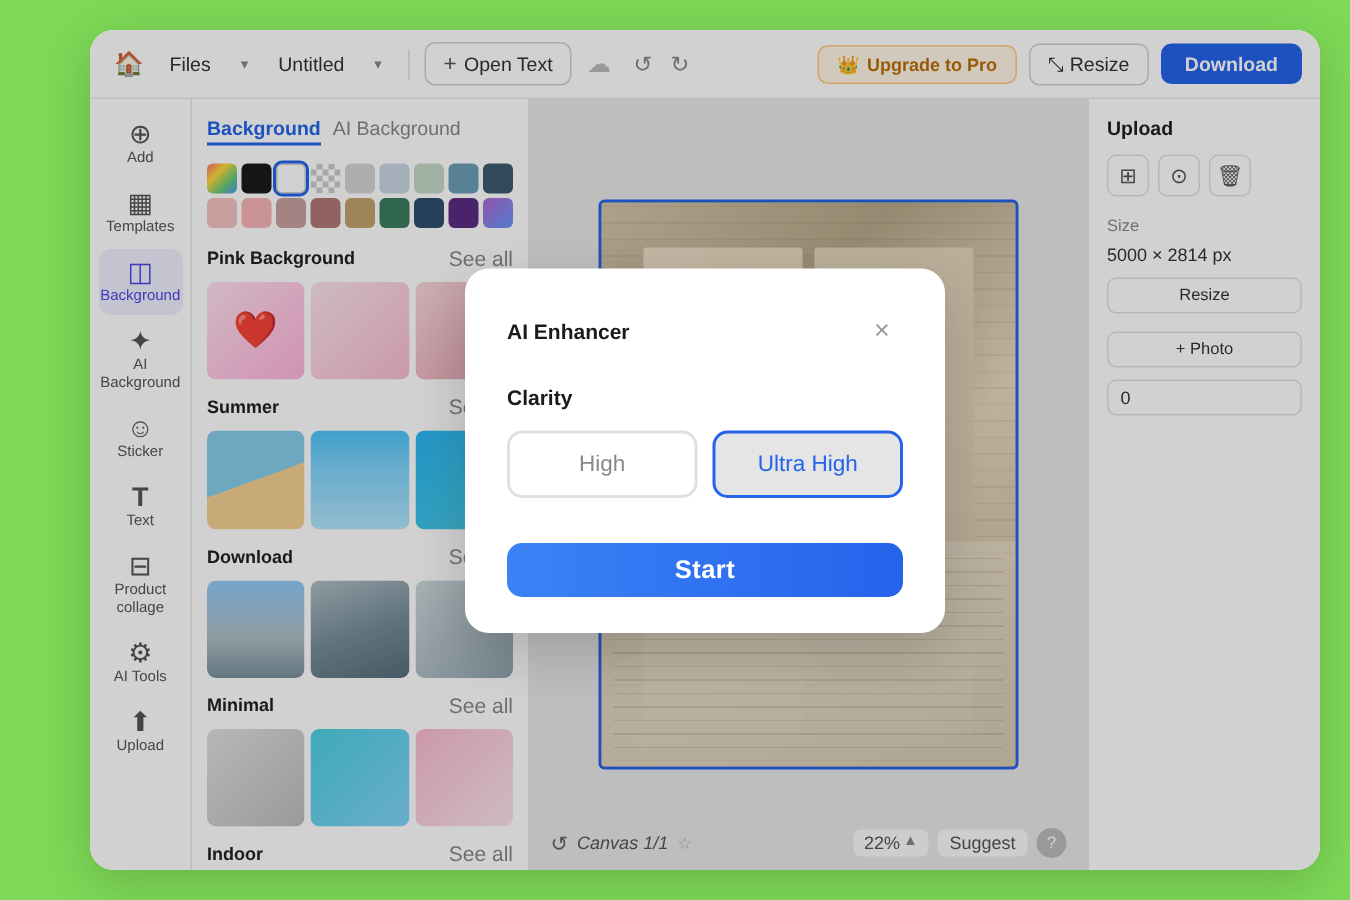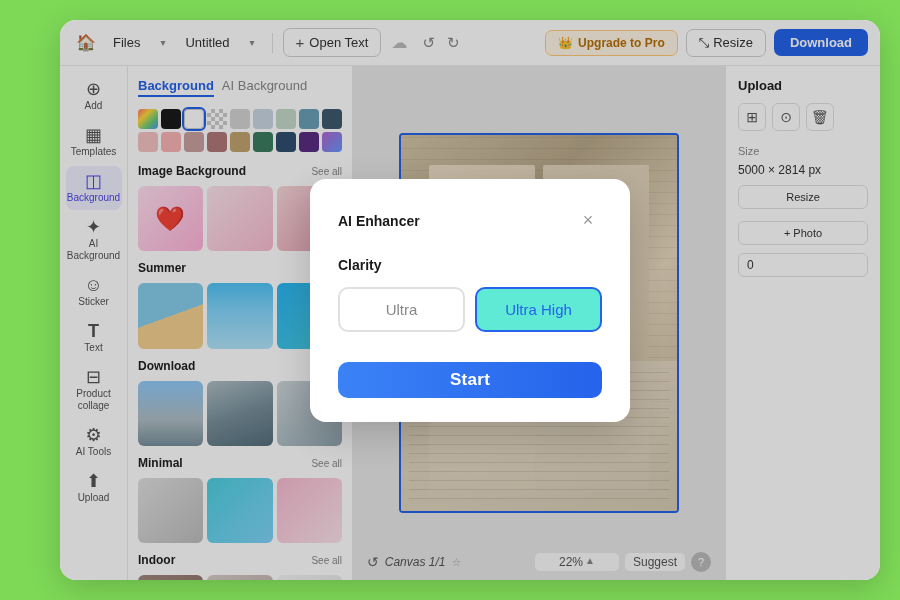--- a/index.html
+++ b/index.html
@@ -141,21 +141,21 @@
     .color-swatch {
       width: 20px; height: 20px; border-radius: 4px; cursor: pointer;
     }
     .color-swatch.selected { outline: 2px solid #2563eb; }
 
     .section-header {
       display: flex; justify-content: space-between; align-items: center;
       margin-bottom: 8px; margin-top: 4px;
     }
     .section-title { font-size: 12px; font-weight: 600; color: #222; }
-    .see-all { font-size: 10px; color: #888; cursor: pointer; }
+    .see-all { font-size: 14px; color: #888; cursor: pointer; }
 
     .thumb-grid {
       display: grid; grid-template-columns: repeat(3, 1fr);
       gap: 4px; margin-bottom: 10px;
     }
     .thumb {
       width: 100%; aspect-ratio: 1;
       border-radius: 6px; overflow: hidden;
       cursor: pointer;
     }
@@ -201,21 +201,21 @@
       display: flex; align-items: center; justify-content: space-between;
       padding: 0 14px;
     }
     .canvas-bottom-left { display: flex; align-items: center; gap: 6px; }
     .canvas-refresh-icon { font-size: 14px; color: #666; }
     .canvas-label { font-size: 12px; color: #555; font-style: italic; }
     .canvas-bottom-right { display: flex; align-items: center; gap: 6px; }
     .zoom-badge {
       display: flex; align-items: flex-start; gap: 2px;
       font-size: 12px; color: #555;
-      background: rgba(255,255,255,0.8); padding: 2px 24px; border-radius: 5px;
+      background: rgba(255,255,255,0.8); padding: 2px 7px; border-radius: 5px;
     }
     .suggest-btn {
       font-size: 12px; color: #555; background: rgba(255,255,255,0.8);
       padding: 2px 8px; border-radius: 5px; cursor: pointer; border: none;
     }
     .help-btn {
       width: 20px; height: 20px; border-radius: 50%;
       background: #bbb; color: #fff; font-size: 11px;
       display: flex; align-items: center; justify-content: center;
       cursor: pointer; border: none;
@@ -291,21 +291,21 @@
     .clarity-options {
       display: flex; gap: 10px; margin-bottom: 30px;
     }
     .clarity-btn {
       flex: 1; padding: 12px 0; border-radius: 10px;
       font-size: 15px; font-weight: 500; cursor: pointer;
       border: 2px solid #e0e0e0; background: #fff;
       color: #888; text-align: center;
     }
     .clarity-btn.selected {
-      border-color: #2563eb; color: #2563eb; background: #5eead4;
+      border-color: #2563eb; color: #2563eb; background: #e5e5e5;
     }
     .start-btn {
       width: 100%; padding: 8px 0; border-radius: 10px;
       background: linear-gradient(90deg, #3b82f6 0%, #2563eb 100%);
       border: none; color: #fff; font-size: 17px; font-weight: 700;
       cursor: pointer; letter-spacing: 0.3px;
     }
   </style>
 </head>
 <body>
@@ -409,21 +409,21 @@
         <div class="color-swatch" style="background:#c9a0a0"></div>
         <div class="color-swatch" style="background:#b07878"></div>
         <div class="color-swatch" style="background:#c2a36e"></div>
         <div class="color-swatch" style="background:#3a7d5e"></div>
         <div class="color-swatch" style="background:#2f4d6e"></div>
         <div class="color-swatch" style="background:#5a2d82"></div>
         <div class="color-swatch" style="background:linear-gradient(135deg,#b366cc,#6699ff)"></div>
       </div>
 
       <div class="section-header">
-        <span class="section-title">Image Background</span>
+        <span class="section-title">Pink Background</span>
         <span class="see-all">See all</span>
       </div>
       <div class="thumb-grid">
         <div class="thumb">
           <div style="width:100%;height:100%;background:linear-gradient(135deg,#ffe0f0,#ffb3d9);display:flex;align-items:center;justify-content:center;font-size:24px;">❤️</div>
         </div>
         <div class="thumb">
           <div style="width:100%;height:100%;background:linear-gradient(135deg,#fce4ec,#f8bbd0);"></div>
         </div>
         <div class="thumb">
@@ -550,19 +550,19 @@
   </div>
 
   <div class="modal-overlay">
     <div class="modal">
       <div class="modal-header">
         <span class="modal-title">AI Enhancer</span>
         <button class="modal-close">×</button>
       </div>
       <div class="modal-section-label">Clarity</div>
       <div class="clarity-options">
-        <button class="clarity-btn">Ultra</button>
+        <button class="clarity-btn">High</button>
         <button class="clarity-btn selected">Ultra High</button>
       </div>
       <button class="start-btn">Start</button>
     </div>
   </div>
 </div>
 
 </body></html>

